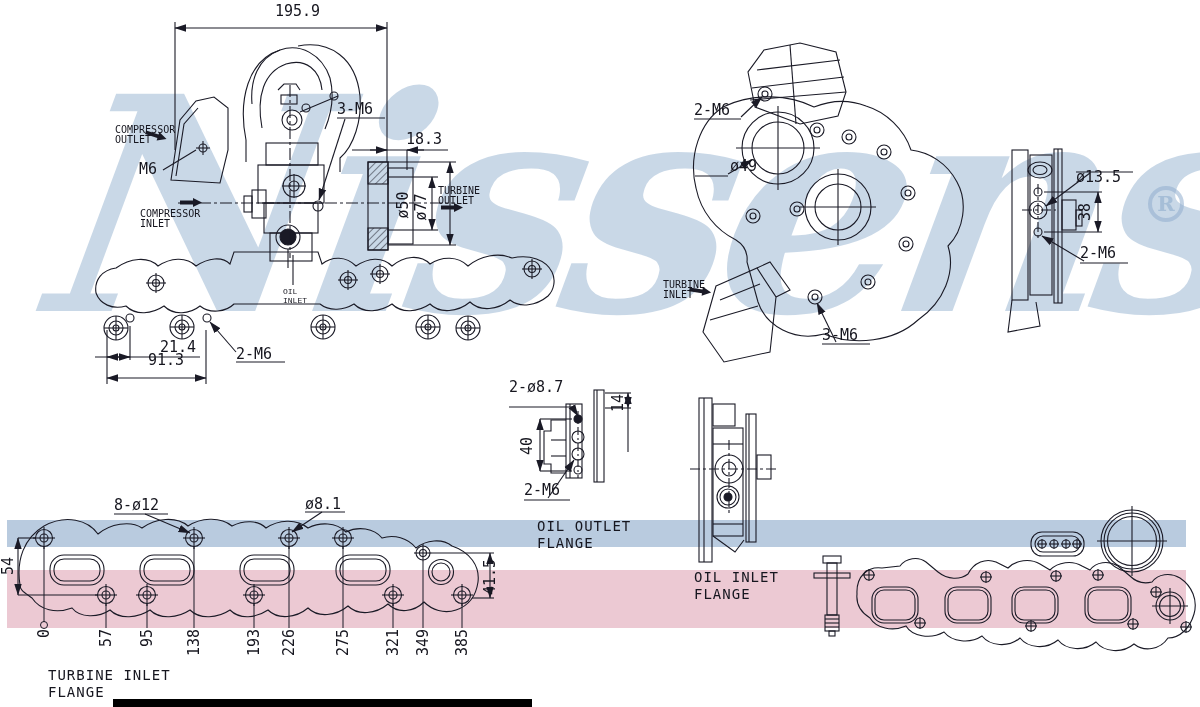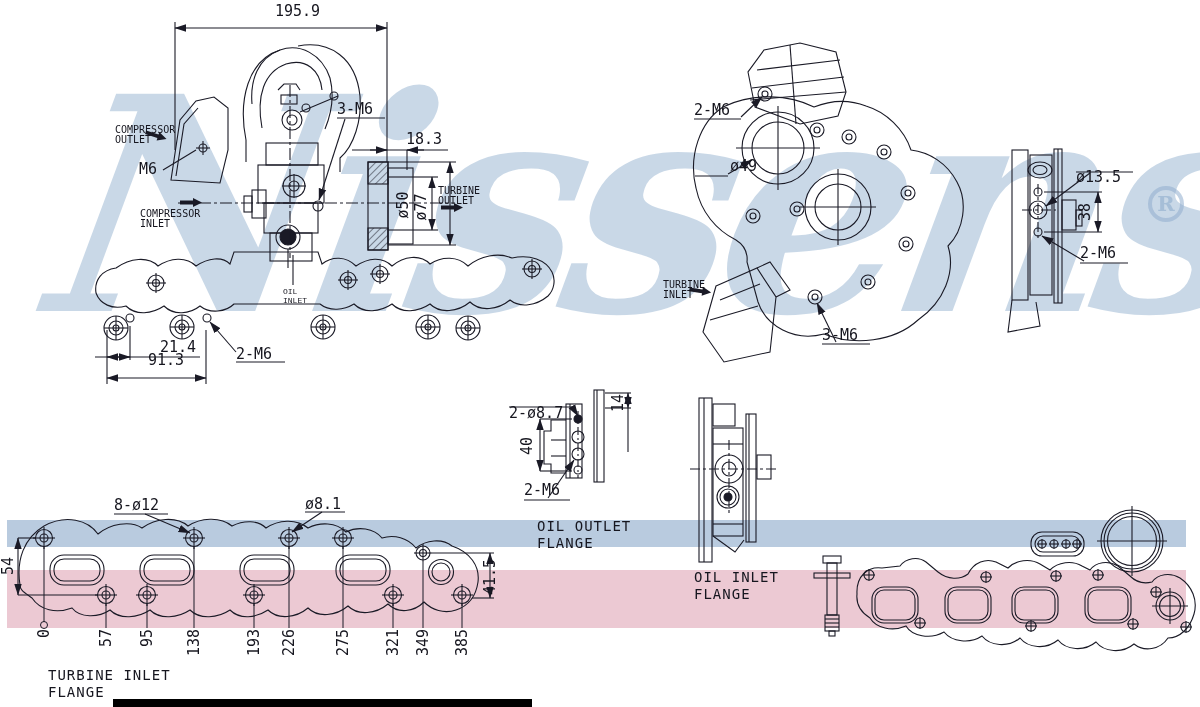--- a/index.html
+++ b/index.html
@@ -520,21 +520,21 @@
   <div class="lbl" style="left:694px;top:102px;">2-M6</div>
   <div class="lbl" style="left:695px;top:158px;padding-left:35px;">ø49</div>
   <div class="lbl sm" style="left:663px;top:280px;">TURBINE
 INLET</div>
   <div class="lbl" style="left:822px;top:327px;">3-M6</div>
 
   <div class="lbl" style="left:1076px;top:153px;margin-top:16px;">ø13.5</div>
   <div class="lbl rot" style="left:1057px;top:204px;">38</div>
   <div class="lbl" style="left:1080px;top:245px;">2-M6</div>
 
-  <div class="lbl" style="left:509px;top:405px;">2-ø8.7</div>
+  <div class="lbl" style="left:509px;top:379px;">2-ø8.7</div>
   <div class="lbl rot" style="left:590px;top:395px;">14</div>
   <div class="lbl rot" style="left:499px;top:438px;">40</div>
   <div class="lbl" style="left:524px;top:482px;">2-M6</div>
   <div class="lbl cap" style="left:537px;top:518px;">OIL OUTLET
 FLANGE</div>
 
   <div class="lbl cap" style="left:694px;top:569px;">OIL INLET
 FLANGE</div>
 
   <div class="lbl" style="left:114px;top:497px;">8-ø12</div>

